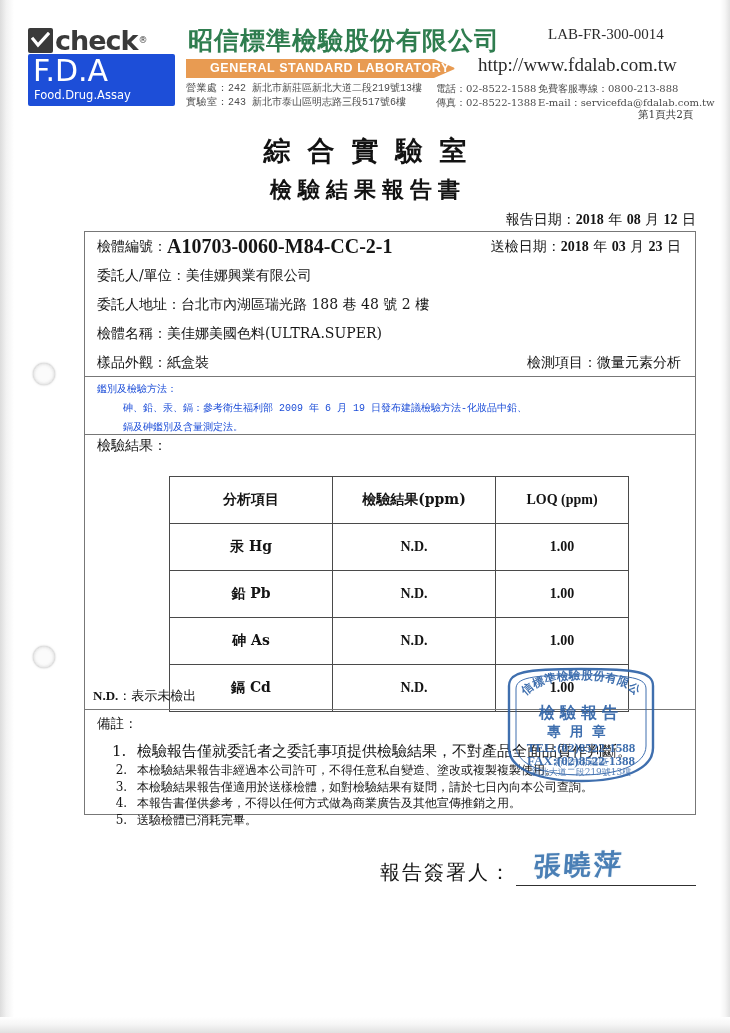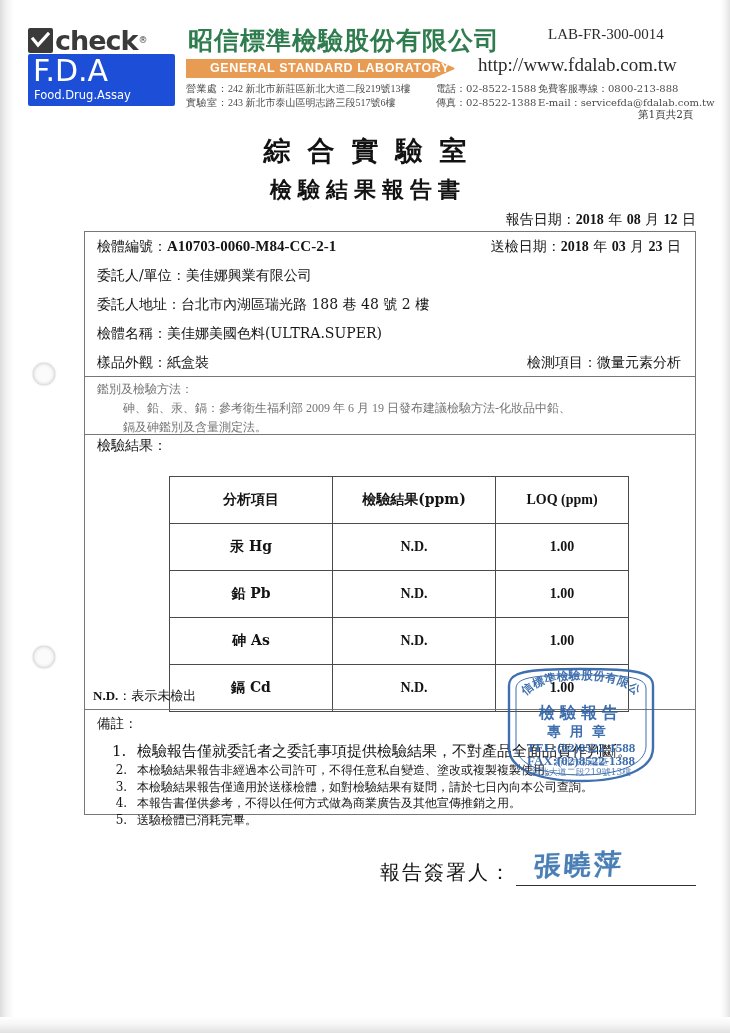--- a/index.html
+++ b/index.html
@@ -99,21 +99,21 @@
     position: absolute; left: 0; top: 0; width: 100%; height: 100%;
   }
   .banner-text {
     position: absolute; left: 12px; top: 2px;
     font-family: Liberation Sans, sans-serif;
     font-weight: bold; font-size: 12.5px; color: #ffffff;
     letter-spacing: .6px; white-space: nowrap; margin-left: 12px;
   }
   .addr-block {
     position: absolute; left: 158px; top: 58px;
-    font-family: Liberation Serif, serif;
+    font-family: Liberation Mono, monospace;
     font-size: 10px; color: #4b4b4b; line-height: 14px;
     white-space: nowrap;
   }
   .addr-block .lbl { letter-spacing: .5px; }
   .tel-block {
     position: absolute; left: 408px; top: 58px;
     font-family: "DejaVu Serif", serif;
     font-size: 10px; color: #4b4b4b; line-height: 14px;
     white-space: nowrap;
   }
@@ -174,41 +174,41 @@
     position: relative;
     height: 29px;
     display: flex; align-items: center;
     padding-left: 12px;
     font-family: "DejaVu Serif", serif;
     font-size: 14px; color: #151515;
     white-space: nowrap;
   }
   .info-row .val-b {
     font-family: "Liberation Serif", serif;
-    font-weight: bold; font-size: 15px;
+    font-weight: bold; font-size: 20px;
   }
   .info-right {
     position: absolute; right: 14px; top: 50%;
     transform: translateY(-50%);
     font-family: "DejaVu Serif", serif;
     font-size: 14px; white-space: nowrap;
   }
   .info-right b { font-family: "Liberation Serif", serif; }
 
   .sep {
     position: absolute; left: 0; width: 100%;
     border-top: 1px solid #777;
   }
 
   .method-block {
     position: absolute; left: 0; top: 145px; width: 100%;
     padding: 3px 14px 0 12px;
     box-sizing: border-box;
-    font-family: Liberation Serif, serif;
-    font-size: 12px; color: #737373;
+    font-family: Liberation Mono, monospace;
+    font-size: 10px; color: #1d4ed8;
     line-height: 19px;
   }
   .method-body {
     padding-left: 26px;
     text-indent: 0;
   }
   .result-label {
     position: absolute; left: 12px; top: 205px;
     font-family: "DejaVu Serif", serif;
     font-size: 14px; color: #151515;

